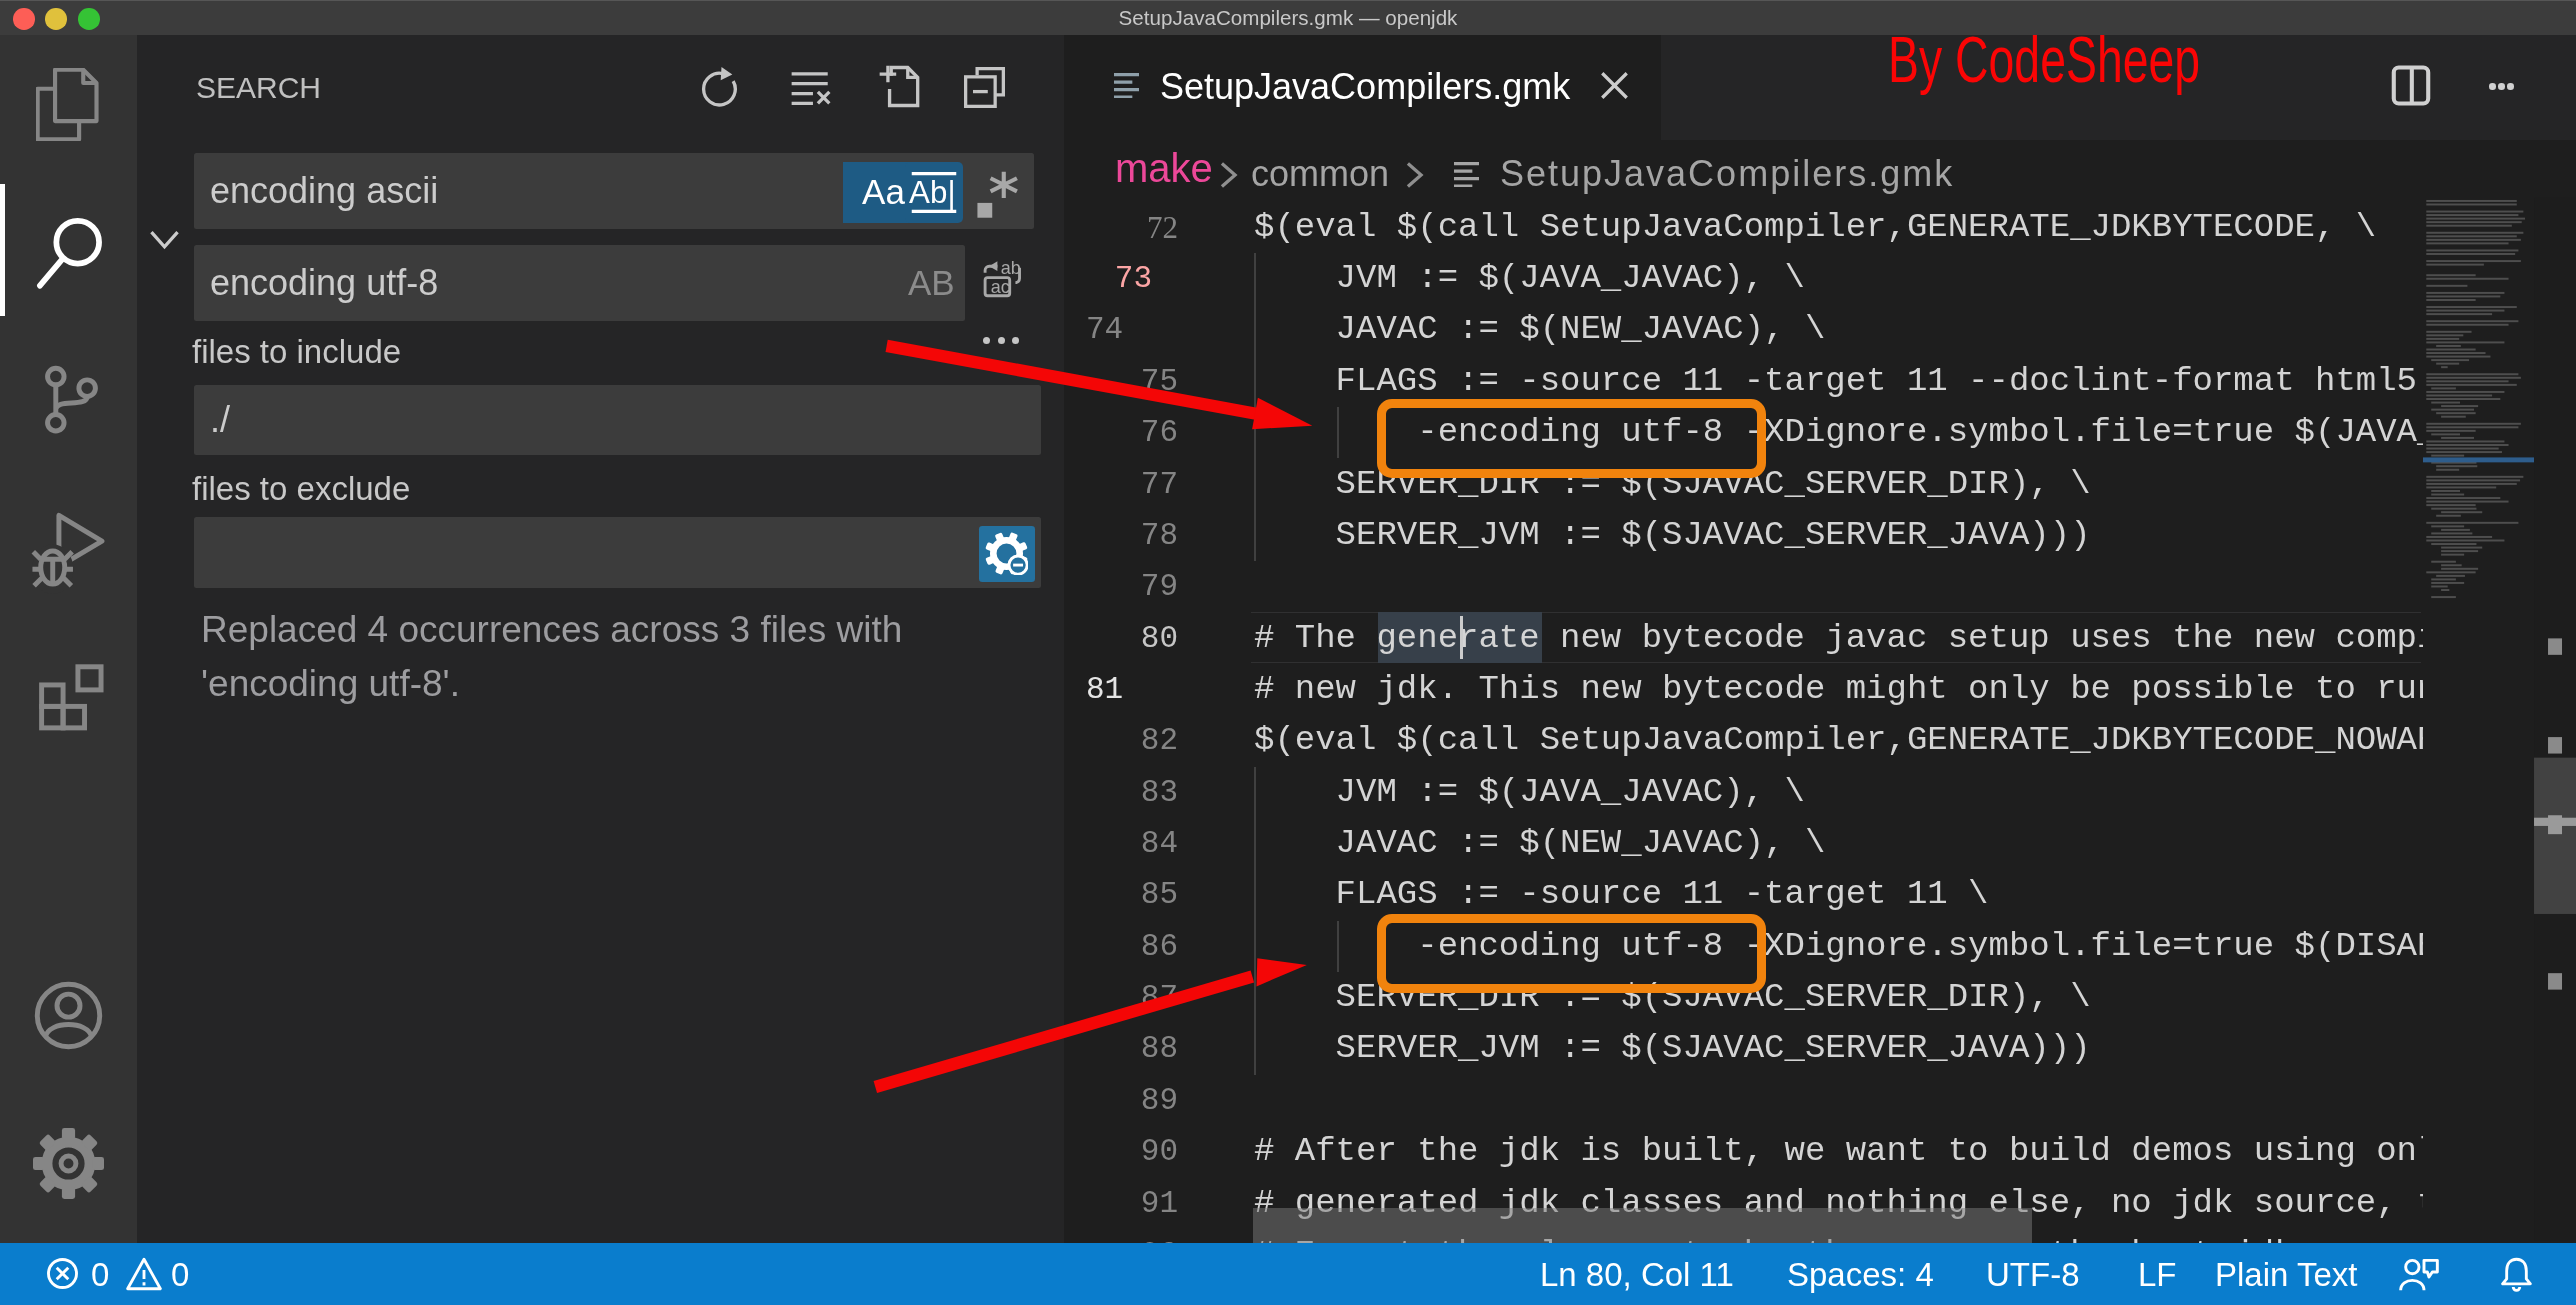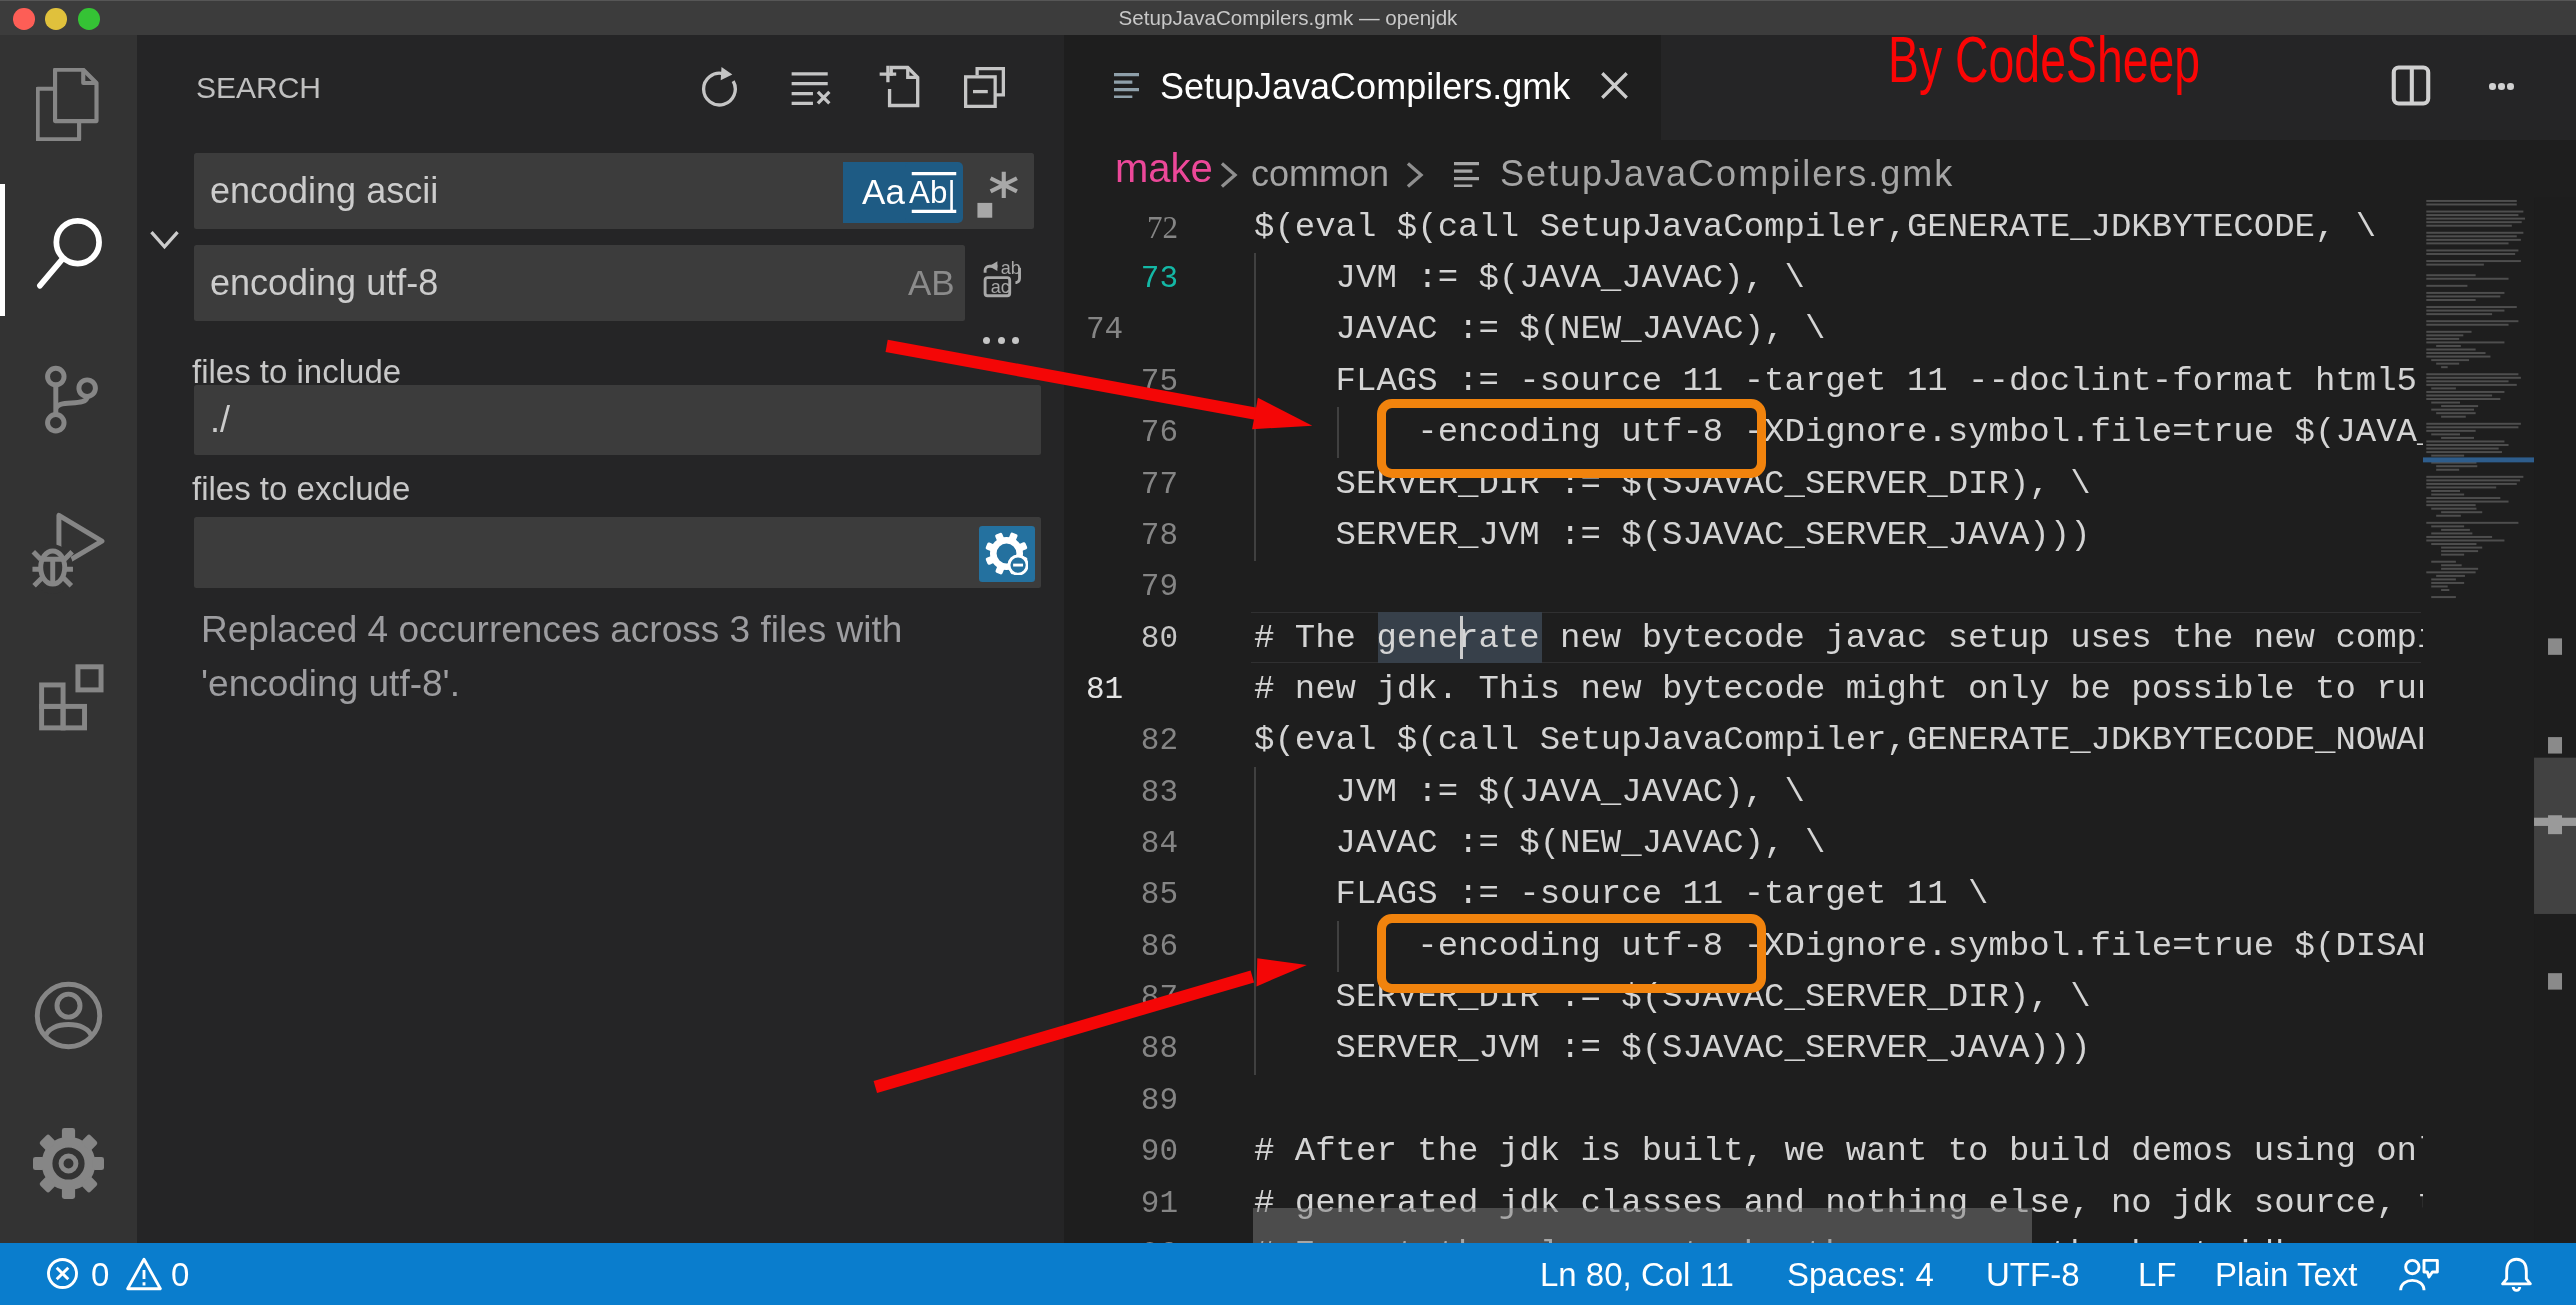--- a/index.html
+++ b/index.html
@@ -129,21 +129,21 @@
     <rect x="5" y="24" width="30" height="22" rx="3"></rect>
     <path d="M42 30 a5 5 0 0 0 5 -5 V12"></path>
   </g>
   <polygon points="20,4 20,16 10,10" fill="#a8a8a8"></polygon>
   <text x="24" y="20" font-size="22" fill="#a8a8a8" font-family="Liberation Sans">ab</text>
   <text x="12" y="43" font-size="22" fill="#a8a8a8" font-family="Liberation Sans">ac</text>
 </svg>
 <div class="abs" style="left:983px;top:337px;width:7.4px;height:7.4px;border-radius:4.1px;background:#c5c5c5;"></div>
 <div class="abs" style="left:998px;top:337px;width:7.4px;height:7.4px;border-radius:4.1px;background:#c5c5c5;"></div>
 <div class="abs" style="left:1012px;top:337px;width:7.4px;height:7.4px;border-radius:4.1px;background:#c5c5c5;"></div>
-<div class="abs" style="left:192px;top:333px;font-size:33px;color:#c8c8c8;margin-top:20px;">files to include</div>
+<div class="abs" style="left:192px;top:333px;font-size:33px;color:#c8c8c8;">files to include</div>
 <div class="abs" style="left:194px;top:385px;width:847px;height:70px;background:#3c3c3c;border-radius:2.5px;"></div>
 <div class="abs" style="left:210px;top:385px;height:70px;line-height:70px;font-size:36px;color:#cccccc;">./</div>
 <div class="abs" style="left:192px;top:470px;font-size:33px;color:#c8c8c8;">files to exclude</div>
 <div class="abs" style="left:194px;top:517px;width:847px;height:71px;background:#3c3c3c;border-radius:2.5px;"></div>
 <div class="abs" style="left:979px;top:526px;width:56px;height:56px;background:#24719f;border-radius:3.3px;"></div>
 <svg class="abs" style="left:985px;top:532px;" width="43" height="43" viewBox="-26 -26 52 52">
   <circle cx="0" cy="0" r="16" fill="none" stroke="#ffffff" stroke-width="8"></circle>
   <rect x="-4.5" y="-26" width="9" height="9" rx="2" fill="#ffffff" transform="rotate(22)"></rect>
     <rect x="-4.5" y="-26" width="9" height="9" rx="2" fill="#ffffff" transform="rotate(67)"></rect>
     <rect x="-4.5" y="-26" width="9" height="9" rx="2" fill="#ffffff" transform="rotate(112)"></rect>
@@ -189,21 +189,21 @@
   </svg>
 <div class="abs" style="left:1500px;top:141px;height:66px;line-height:66px;font-size:36px;color:#a5a5a5;letter-spacing:2px;">SetupJavaCompilers.gmk</div>
 <div class="abs" style="left:1251px;top:612px;width:1170px;height:51px;border-top:1.7px solid #303031;border-bottom:1.7px solid #303031;box-sizing:border-box;"></div>
 <div class="abs" style="left:1378px;top:612px;width:164px;height:51px;background:#37404a;"></div>
 <div class="abs" style="left:1254px;top:253px;width:1.7px;height:308px;background:#404040;"></div>
 <div class="abs" style="left:1254px;top:767px;width:1.7px;height:308px;background:#404040;"></div>
 <div class="abs" style="left:1337px;top:407px;width:1.7px;height:51px;background:#404040;"></div>
 <div class="abs" style="left:1337px;top:921px;width:1.7px;height:51px;background:#404040;"></div>
 <div class="abs mono" style="left:1031px;top:202px;width:147px;height:51px;line-height:51px;font-size:31px;color:#858585;text-align:right;font-family:Liberation Serif, serif;">72</div>
 <div class="abs mono" style="left:1254px;top:202px;height:51px;line-height:51px;font-size:34px;color:#d4d4d4;white-space:pre;">$(eval&nbsp;$(call&nbsp;SetupJavaCompiler,GENERATE_JDKBYTECODE,&nbsp;\</div>
-<div class="abs mono" style="left:1031px;top:253px;width:147px;height:51px;line-height:51px;font-size:31px;color:#14b8a6;text-align:right;">73</div>
+<div class="abs mono" style="left:1005px;top:253px;width:147px;height:51px;line-height:51px;font-size:31px;color:#fca5a5;text-align:right;">73</div>
 <div class="abs mono" style="left:1254px;top:253px;height:51px;line-height:51px;font-size:34px;color:#d4d4d4;white-space:pre;">&nbsp;&nbsp;&nbsp;&nbsp;JVM&nbsp;:=&nbsp;$(JAVA_JAVAC),&nbsp;\</div>
 <div class="abs mono" style="left:1031px;top:304px;width:147px;height:51px;line-height:51px;font-size:31px;color:#858585;text-align:center;">74</div>
 <div class="abs mono" style="left:1254px;top:304px;height:51px;line-height:51px;font-size:34px;color:#d4d4d4;white-space:pre;">&nbsp;&nbsp;&nbsp;&nbsp;JAVAC&nbsp;:=&nbsp;$(NEW_JAVAC),&nbsp;\</div>
 <div class="abs mono" style="left:1031px;top:356px;width:147px;height:51px;line-height:51px;font-size:31px;color:#858585;text-align:right;">75</div>
 <div class="abs mono" style="left:1254px;top:356px;height:51px;line-height:51px;font-size:34px;color:#d4d4d4;white-space:pre;">&nbsp;&nbsp;&nbsp;&nbsp;FLAGS&nbsp;:=&nbsp;-source&nbsp;11&nbsp;-target&nbsp;11&nbsp;--doclint-format&nbsp;html5&nbsp;\</div>
 <div class="abs mono" style="left:1031px;top:407px;width:147px;height:51px;line-height:51px;font-size:31px;color:#858585;text-align:right;">76</div>
 <div class="abs mono" style="left:1254px;top:407px;height:51px;line-height:51px;font-size:34px;color:#d4d4d4;white-space:pre;">&nbsp;&nbsp;&nbsp;&nbsp;&nbsp;&nbsp;&nbsp;&nbsp;-encoding&nbsp;utf-8&nbsp;-XDignore.symbol.file=true&nbsp;$(JAVA_TOOL_FLAGS_SMALL),&nbsp;\</div>
 <div class="abs mono" style="left:1031px;top:459px;width:147px;height:51px;line-height:51px;font-size:31px;color:#858585;text-align:right;">77</div>
 <div class="abs mono" style="left:1254px;top:459px;height:51px;line-height:51px;font-size:34px;color:#d4d4d4;white-space:pre;">&nbsp;&nbsp;&nbsp;&nbsp;SERVER_DIR&nbsp;:=&nbsp;$(SJAVAC_SERVER_DIR),&nbsp;\</div>
 <div class="abs mono" style="left:1031px;top:510px;width:147px;height:51px;line-height:51px;font-size:31px;color:#858585;text-align:right;">78</div>

